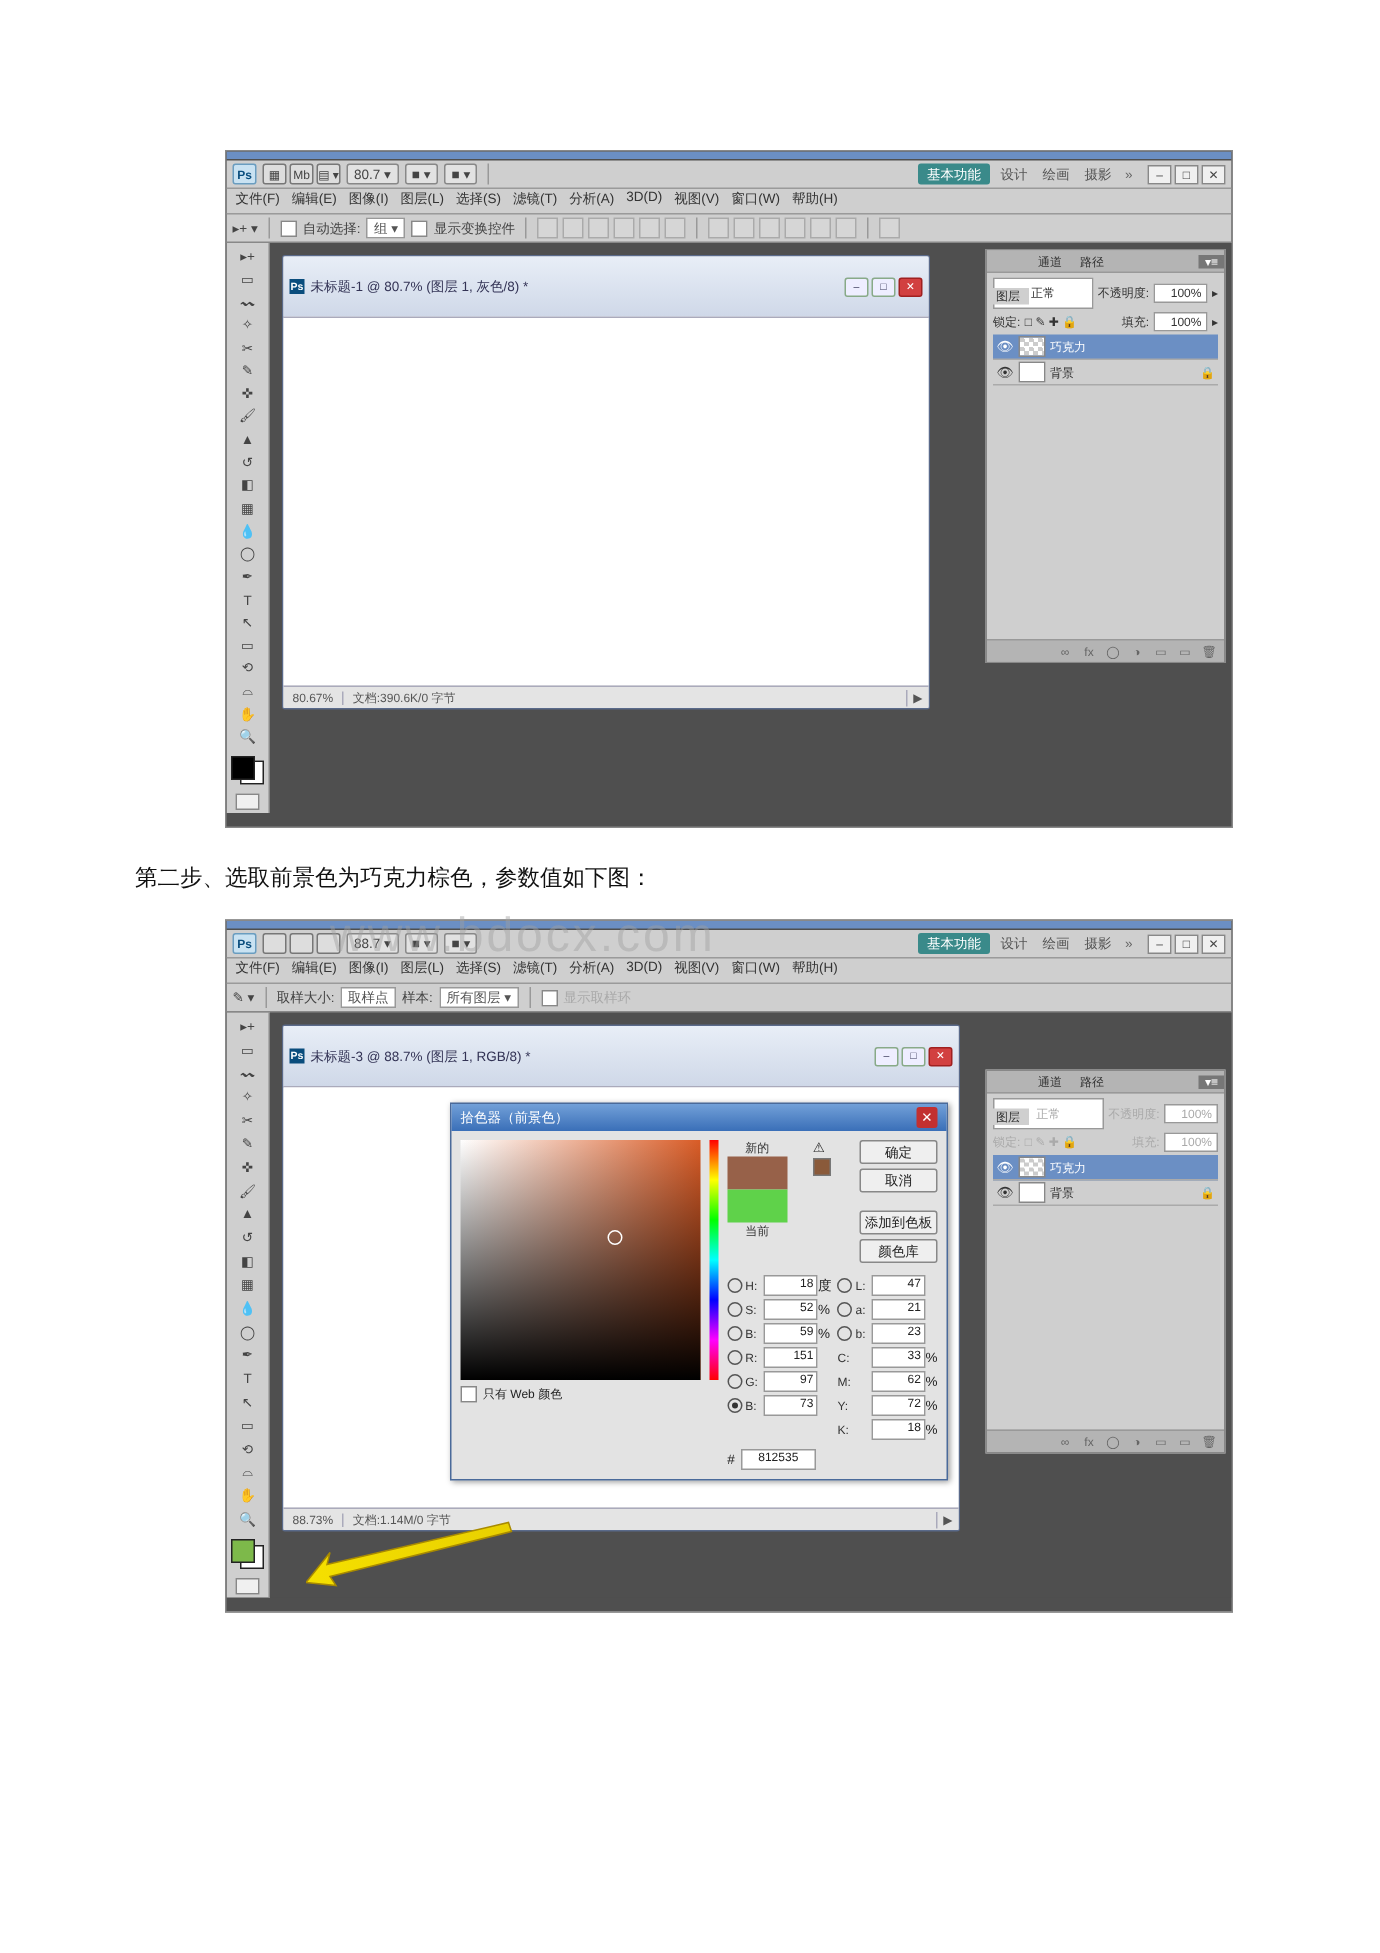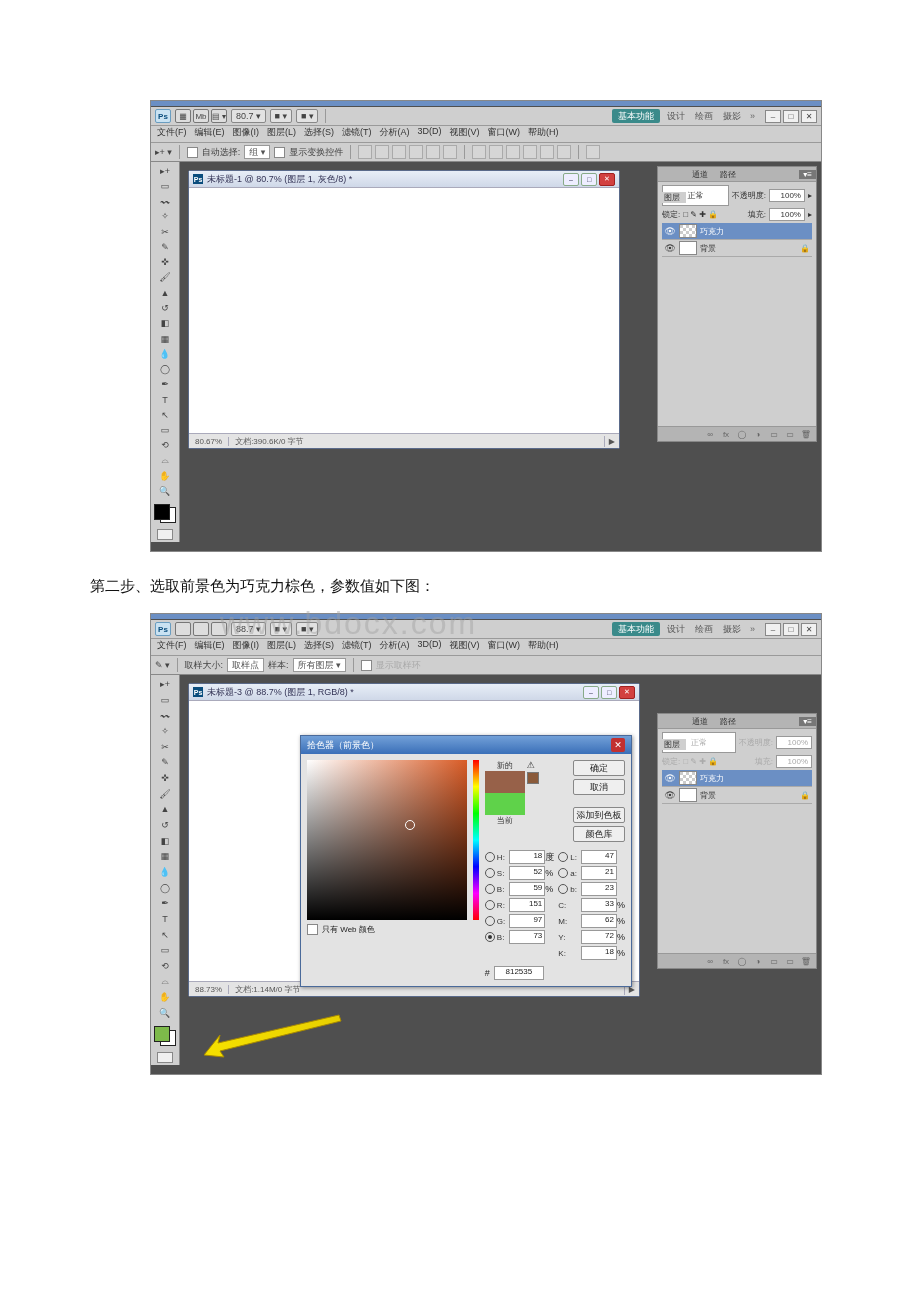--- a/index.html
+++ b/index.html
@@ -147,21 +147,21 @@
     border-radius:2px;
     position:relative;
   }
   .doc-titlebar{
     height:16px;
     background:linear-gradient(#e8eef7,#cfd8e8);
     border-bottom:1px solid #aab;
     display:flex;
     align-items:center;
     font-size:9px;
-    padding:0 4px;
+    padding:12px 4px;
     color:#335;
   }
   .doc-icon{width:10px;height:10px;background:#0a4d7d;margin-right:4px;display:flex;align-items:center;justify-content:center;color:#fff;font-size:7px;font-weight:bold;}
   .doc-ctrl{margin-left:auto;display:flex;gap:2px;}
   .doc-ctrl div{width:14px;height:11px;border:1px solid #8a8;background:#eef;font-size:7px;display:flex;align-items:center;justify-content:center;border-radius:2px;}
   .doc-ctrl .close{background:#d24040;color:#fff;border-color:#a02020;}
   .doc-canvas{height:245px;background:#fff;}
   .doc-status{height:14px;border-top:1px solid #aab;display:flex;align-items:center;font-size:8px;color:#555;background:#e4e4e4;}
   .doc-status .sz{padding:0 6px;border-right:1px solid #aab;}
   .doc-status .info{flex:1;padding:0 6px;border-right:1px solid #aab;}
@@ -226,21 +226,21 @@
   .cp-close{width:14px;height:14px;background:#c23030;color:#fff;display:flex;align-items:center;justify-content:center;border-radius:2px;font-size:9px;}
   .cp-body{display:flex;padding:6px;gap:6px;}
   .cp-field{width:160px;height:160px;background:linear-gradient(to right,#fff,#b8ff00),linear-gradient(to top,#000,transparent);position:relative;}
   .cp-field{background:
     linear-gradient(to top, #000, rgba(0,0,0,0)),
     linear-gradient(to right, #fff, hsl(18,70%,50%));
   }
   .cp-cursor{position:absolute;width:8px;height:8px;border:1px solid #fff;border-radius:50%;left:98px;top:60px;}
   .cp-hue{width:14px;height:160px;background:linear-gradient(to bottom,#f00,#ff0,#0f0,#0ff,#00f,#f0f,#f00);}
   .cp-right{flex:1;display:flex;flex-direction:column;gap:2px;}
-  .cp-preview-row{display:flex;align-items:flex-start;gap:0;}
+  .cp-preview-row{display:flex;align-items:flex-start;gap:15px;}
   .cp-preview{display:flex;flex-direction:column;}
   .cp-prev-lbl{font-size:8px;color:#333;text-align:center;}
   .cp-new{width:40px;height:22px;background:#976149;}
   .cp-cur{width:40px;height:22px;background:#5fd24a;}
   .cp-btns{display:flex;flex-direction:column;gap:3px;margin-left:auto;}
   .cp-btn{width:50px;height:14px;border:1px solid #888;background:#efefef;border-radius:2px;text-align:center;line-height:14px;}
   .cp-values{display:grid;grid-template-columns:auto 32px auto auto 32px auto;gap:2px 4px;align-items:center;margin-top:6px;}
   .cp-values label{font-size:8px;color:#333;display:flex;align-items:center;gap:2px;}
   .cp-radio{width:8px;height:8px;border:1px solid #555;border-radius:50%;display:inline-block;}
   .cp-radio.on::after{content:"";display:block;width:4px;height:4px;background:#333;border-radius:50%;margin:2px;}

